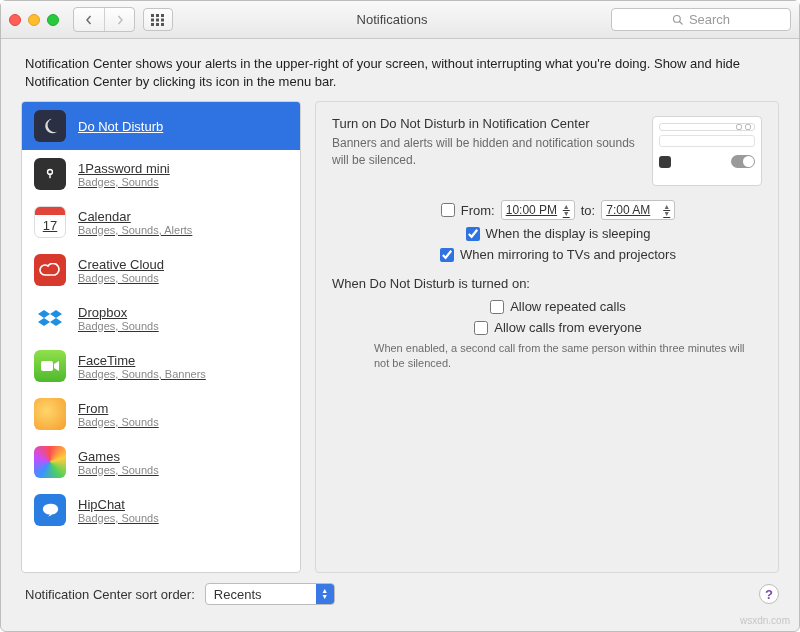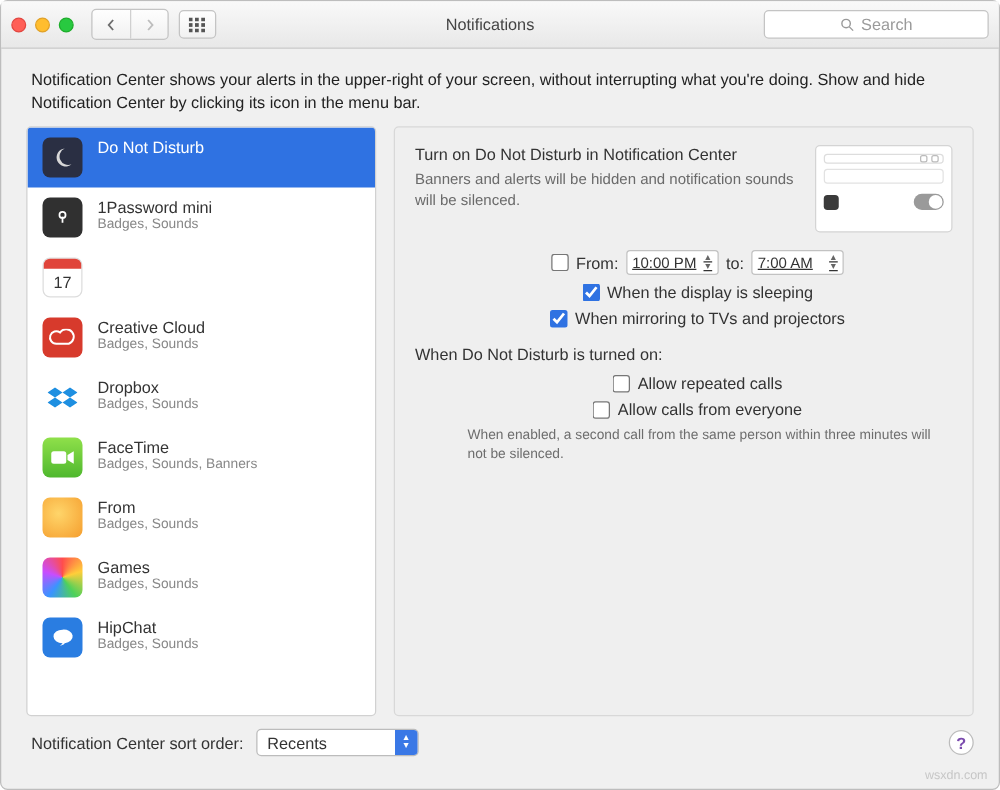--- a/index.html
+++ b/index.html
@@ -70,22 +70,23 @@
 }
 
 .applist {
   width: 280px;
   background:#fff;
   border:1px solid #d1d1d1;
   border-radius:4px;
   overflow-y:auto;
 }
 .row {
-  display:flex; align-items:flex-start; gap:12px;
+  display:flex; align-items:center; gap:12px;
   padding:8px 12px;
+  text-decoration:underline;
 }
 .row.sel { background:#2f72e2; color:#fff; }
 .row .icon { width:32px; height:32px; border-radius:6px; flex-shrink:0; display:flex; align-items:center; justify-content:center; font-size:18px; }
 .row .txt .name { font-size:13px; }
 .row .txt .sub { font-size:11px; color:#888; }
 
 .ic-dnd { background:#2a2f43; color:#dcdcdc; }
 .ic-1pw { background:#303030; color:#fff; border-radius:50%; }
 .ic-cal { background:#fff; border:1px solid #ddd; position:relative; }
 .ic-cal::before { content:''; position:absolute; top:0; left:0; right:0; height:8px; background:#e0443a; border-radius:5px 5px 0 0; }
@@ -223,20 +224,24 @@
         </div>
         <div class="txt">
             <div class="name">1Password mini</div>
             <div class="sub">Badges, Sounds</div>
           </div>
       </div>
       <div class="row">
         <div class="icon ic-cal">
             <span>17</span>
           </div>
+        <div class="txt">
+            <div class="name">Calendar</div>
+            <div class="sub">Badges, Sounds, Alerts</div>
+          </div>
       </div>
       <div class="row">
         <div class="icon ic-cc">
           <svg width="22" height="14" viewBox="0 0 22 14">
               <path d="M6 12a5 5 0 1 1 3-9 6 6 0 1 1 7 9H6z" fill="none" stroke="#fff" stroke-width="1.6"></path>
             </svg>
         </div>
         <div class="txt">
             <div class="name">Creative Cloud</div>
             <div class="sub">Badges, Sounds</div>

